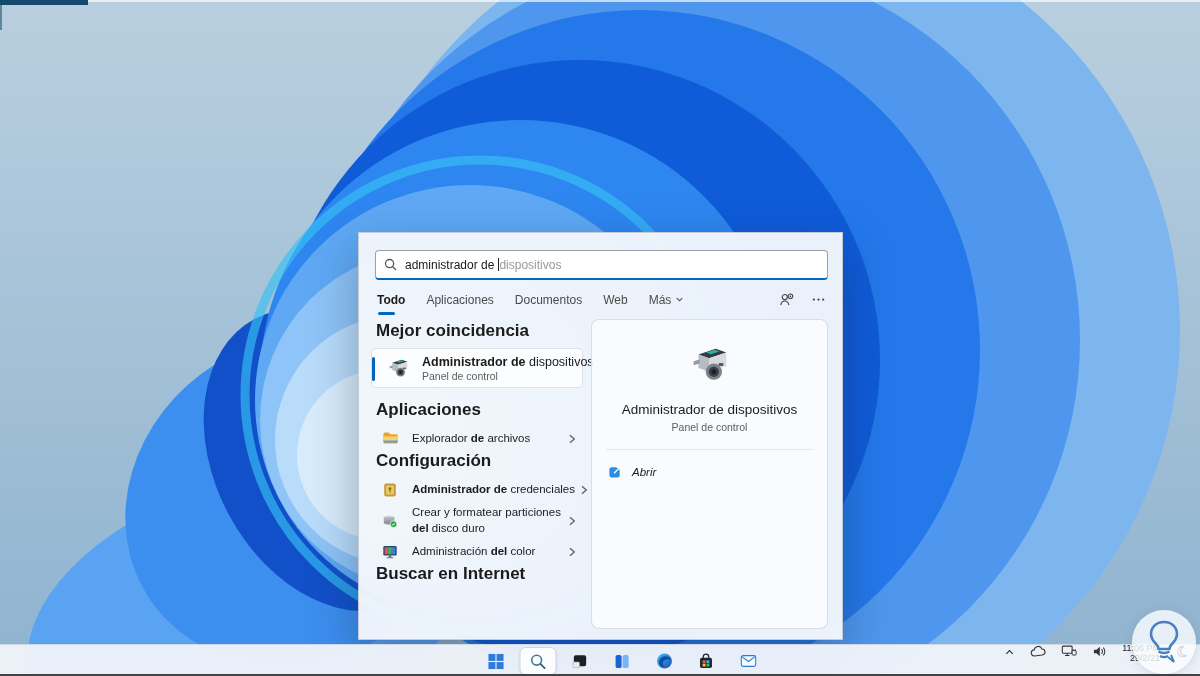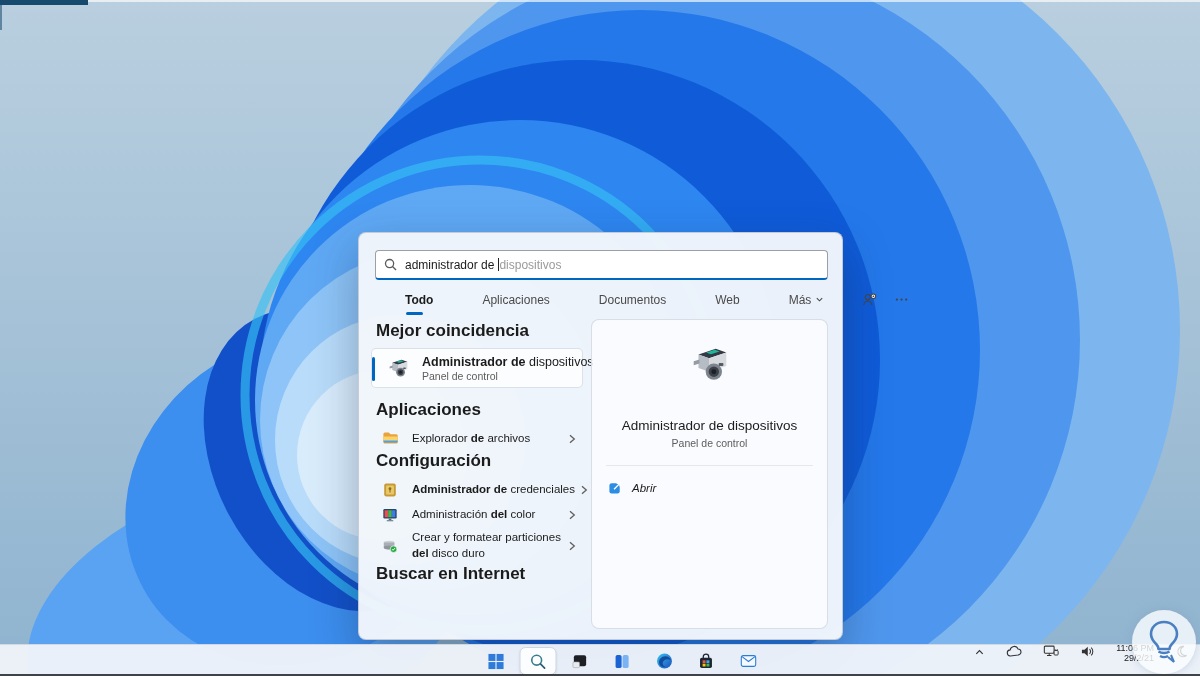--- a/index.html
+++ b/index.html
@@ -10,32 +10,32 @@
   .wallpaper { position:absolute; inset:0; z-index:0; }
 
   
   .art-top-navy { position:absolute; left:0; top:0; width:88px; height:5px; background:#17486e; z-index:5; }
   .art-top-line { position:absolute; left:88px; top:0; right:0; height:2px; background:rgba(255,255,255,.65); z-index:5; }
   .art-left-line { position:absolute; left:0; top:0; width:2px; height:30px; background:rgba(23,72,110,.55); z-index:5; }
   .art-bottom-line { position:absolute; left:0; bottom:0; right:0; height:2px; background:#3f4347; z-index:60; }
 
   
   .panel { position:absolute; left:358px; top:232px; width:485px; height:408px; z-index:20;
-           background:rgba(242,246,251,.97); border:1px solid rgba(120,130,145,.35); border-radius:8px;
+           background:rgba(242,246,251,.97); border:1px solid rgba(120,130,145,.35); border-radius:0;
            box-shadow:0 18px 45px rgba(20,40,70,.35); }
 
   .searchbox { position:absolute; left:16px; top:17px; width:453px; height:30px; background:#fff;
                border:1px solid #9aa0a6; border-bottom:2px solid #0067c0; border-radius:4px;
                display:flex; align-items:center; padding:0 8px; font-size:12px; color:#1b1b1b; }
   .searchbox .mag { display:flex; margin-right:8px; }
   .caret { display:inline-block; width:1px; height:13px; background:#222; margin-left:4px; }
   .suggestion { color:#9a9a9a; }
 
   .tabsrow { position:absolute; left:18px; top:58px; right:16px; display:flex; align-items:center; font-size:12px; color:#4a4a4a; }
-  .tab { margin-right:21px; cursor:default; position:relative; display:flex; align-items:center;margin-left:28px; }
+  .tab { margin-right:21px; cursor:default; position:relative; display:flex; align-items:center; }
   .tab.active { color:#1b1b1b; font-weight:700; }
   .tab.active::after { content:""; position:absolute; left:1px; bottom:-8px; width:17px; height:3px; background:#0067c0; border-radius:2px; }
   .tabsp { flex:1; }
   .hicon { display:flex; margin-left:16px; }
 
   .results { position:absolute; left:12px; top:88px; width:212px; }
   .seclabel { font-size:17px; font-weight:700; color:#1b1b1b; padding:0 5px; }
   .row { display:flex; align-items:center; padding:0 6px 0 9px; border-radius:5px; }
   .row .ric { width:20px; display:flex; justify-content:center; flex:none; }
   .rtitle { flex:1; margin-left:12px; font-size:11.5px; color:#1b1b1b; line-height:1.35; white-space:nowrap; }
@@ -54,33 +54,33 @@
   .btitle { font-size:12.5px; color:#1b1b1b; white-space:nowrap; }
   .btitle b { font-weight:700; }
   .bsub { font-size:10.5px; color:#5d5d5d; margin-top:1px; }
 
   .mt12 { margin-top:12px; } .mt10 { } .mb6 { margin-bottom:6px; }
 
   
   .card { position:absolute; left:232px; top:86px; width:237px; height:310px;
           background:rgba(251,252,254,.9); border:1px solid rgba(190,198,210,.55); border-radius:8px; }
   .cicon { display:flex; justify-content:center; margin-top:22px; }
-  .ctitle { text-align:center; font-size:13.5px; color:#1b1b1b; margin-top:30px; }
+  .ctitle { text-align:center; font-size:13.5px; color:#1b1b1b; margin-top:14px; }
   .csub { text-align:center; font-size:10.5px; color:#5d5d5d; margin-top:4px; }
   .cdiv { height:1px; background:rgba(0,0,0,.08); margin:16px 14px 0 14px; }
   .action { display:flex; align-items:center; margin:14px 0 0 16px; font-size:11.5px; color:#1b1b1b;font-style:italic; }
   .action .aic { display:flex; margin-right:9px; }
 
   
   .taskbar { position:absolute; left:0; bottom:0; width:100%; height:32px; z-index:40;
              background:rgba(238,243,249,.97); border-top:1px solid rgba(160,175,190,.35); }
   .tb-center { position:absolute; left:50%; top:1px; transform:translateX(calc(-50% + 22px)); display:flex; gap:5px; align-items:center; height:30px; }
   .tb-btn { width:37px; height:28px; border-radius:6px; display:flex; align-items:center; justify-content:center; }
   .tb-btn.active { background:rgba(255,255,255,.85); border:1px solid #ccd6e2; box-shadow:0 1px 2px rgba(0,0,0,.08); }
-  .tray { position:absolute; right:12px; top:0; height:16px; display:flex; align-items:center; gap:21px; }
+  .tray { position:absolute; right:12px; top:0; height:16px; display:flex; align-items:center; gap:15px; }
   .clock { font-size:9px; line-height:10.5px; text-align:right; color:#1b1b1b; }
 
   .watermark { position:absolute; right:4px; bottom:2px; width:64px; height:64px; border-radius:50%;
                background:rgba(250,252,254,.82); z-index:50; display:flex; align-items:center; justify-content:center;
                box-shadow:0 0 8px rgba(120,150,180,.35); }
 </style>
 </head>
 <body>
 
 <svg class="wallpaper" viewBox="0 0 1200 676" preserveAspectRatio="none">
@@ -219,50 +219,50 @@
           </svg>
       </span>
       <span class="rtitle"><span></span><b>Administrador de</b><span> credenciales</span></span>
       <span class="chev">
           <svg width="10" height="10" viewBox="0 0 10 10">
             <path d="M3 1.2 L7.3 5 L3 8.8" fill="none" stroke="#5f5f5f" stroke-width="1.3"></path>
           </svg>
         </span>
     </div>
 
+    <div class="row h37 two">
+      <span class="ric">
+        <svg width="16" height="16" viewBox="0 0 18 18">
+            <ellipse cx="8" cy="5.2" rx="6" ry="2.2" fill="#cdd1d7"></ellipse>
+            <path d="M2 5.2 v5.4 c0 1.2 2.7 2.2 6 2.2 s6 -1 6 -2.2 v-5.4" fill="#a9aeb6"></path>
+            <ellipse cx="8" cy="10.6" rx="6" ry="2.2" fill="#8f959d"></ellipse>
+            <circle cx="13" cy="12.6" r="3.7" fill="#27a844" stroke="#fff" stroke-width=".7"></circle>
+            <path d="M11.3 12.6 l1.2 1.2 2.1-2.4" fill="none" stroke="#fff" stroke-width="1.1"></path>
+          </svg>
+      </span>
+      <span class="rtitle"><span>Crear y formatear particiones </span><b>del</b><span> disco duro</span></span>
+      <span class="chev">
+          <svg width="10" height="10" viewBox="0 0 10 10">
+            <path d="M3 1.2 L7.3 5 L3 8.8" fill="none" stroke="#5f5f5f" stroke-width="1.3"></path>
+          </svg>
+        </span>
+    </div>
+
     <div class="row h25">
       <span class="ric">
         <svg width="16" height="16" viewBox="0 0 18 18">
             <rect x="1.5" y="2.2" width="15" height="10.8" rx="1.5" fill="#27476a"></rect>
             <rect x="3" y="3.7" width="4" height="7.8" fill="#e94f4f"></rect>
             <rect x="7" y="3.7" width="4" height="7.8" fill="#46b54e"></rect>
             <rect x="11" y="3.7" width="4" height="7.8" fill="#3f7de0"></rect>
             <rect x="7.5" y="13" width="3" height="1.8" fill="#5a6b7d"></rect>
             <rect x="5.2" y="14.8" width="7.6" height="1.3" rx=".6" fill="#5a6b7d"></rect>
           </svg>
       </span>
       <span class="rtitle"><span>Administración </span><b>del</b><span> color</span></span>
-      <span class="chev">
-          <svg width="10" height="10" viewBox="0 0 10 10">
-            <path d="M3 1.2 L7.3 5 L3 8.8" fill="none" stroke="#5f5f5f" stroke-width="1.3"></path>
-          </svg>
-        </span>
-    </div>
-
-    <div class="row h37 two">
-      <span class="ric">
-        <svg width="16" height="16" viewBox="0 0 18 18">
-            <ellipse cx="8" cy="5.2" rx="6" ry="2.2" fill="#cdd1d7"></ellipse>
-            <path d="M2 5.2 v5.4 c0 1.2 2.7 2.2 6 2.2 s6 -1 6 -2.2 v-5.4" fill="#a9aeb6"></path>
-            <ellipse cx="8" cy="10.6" rx="6" ry="2.2" fill="#8f959d"></ellipse>
-            <circle cx="13" cy="12.6" r="3.7" fill="#27a844" stroke="#fff" stroke-width=".7"></circle>
-            <path d="M11.3 12.6 l1.2 1.2 2.1-2.4" fill="none" stroke="#fff" stroke-width="1.1"></path>
-          </svg>
-      </span>
-      <span class="rtitle"><span>Crear y formatear particiones </span><b>del</b><span> disco duro</span></span>
       <span class="chev">
           <svg width="10" height="10" viewBox="0 0 10 10">
             <path d="M3 1.2 L7.3 5 L3 8.8" fill="none" stroke="#5f5f5f" stroke-width="1.3"></path>
           </svg>
         </span>
     </div>
 
     <div class="seclabel mt10 mb6">Buscar en Internet</div>
 
 

